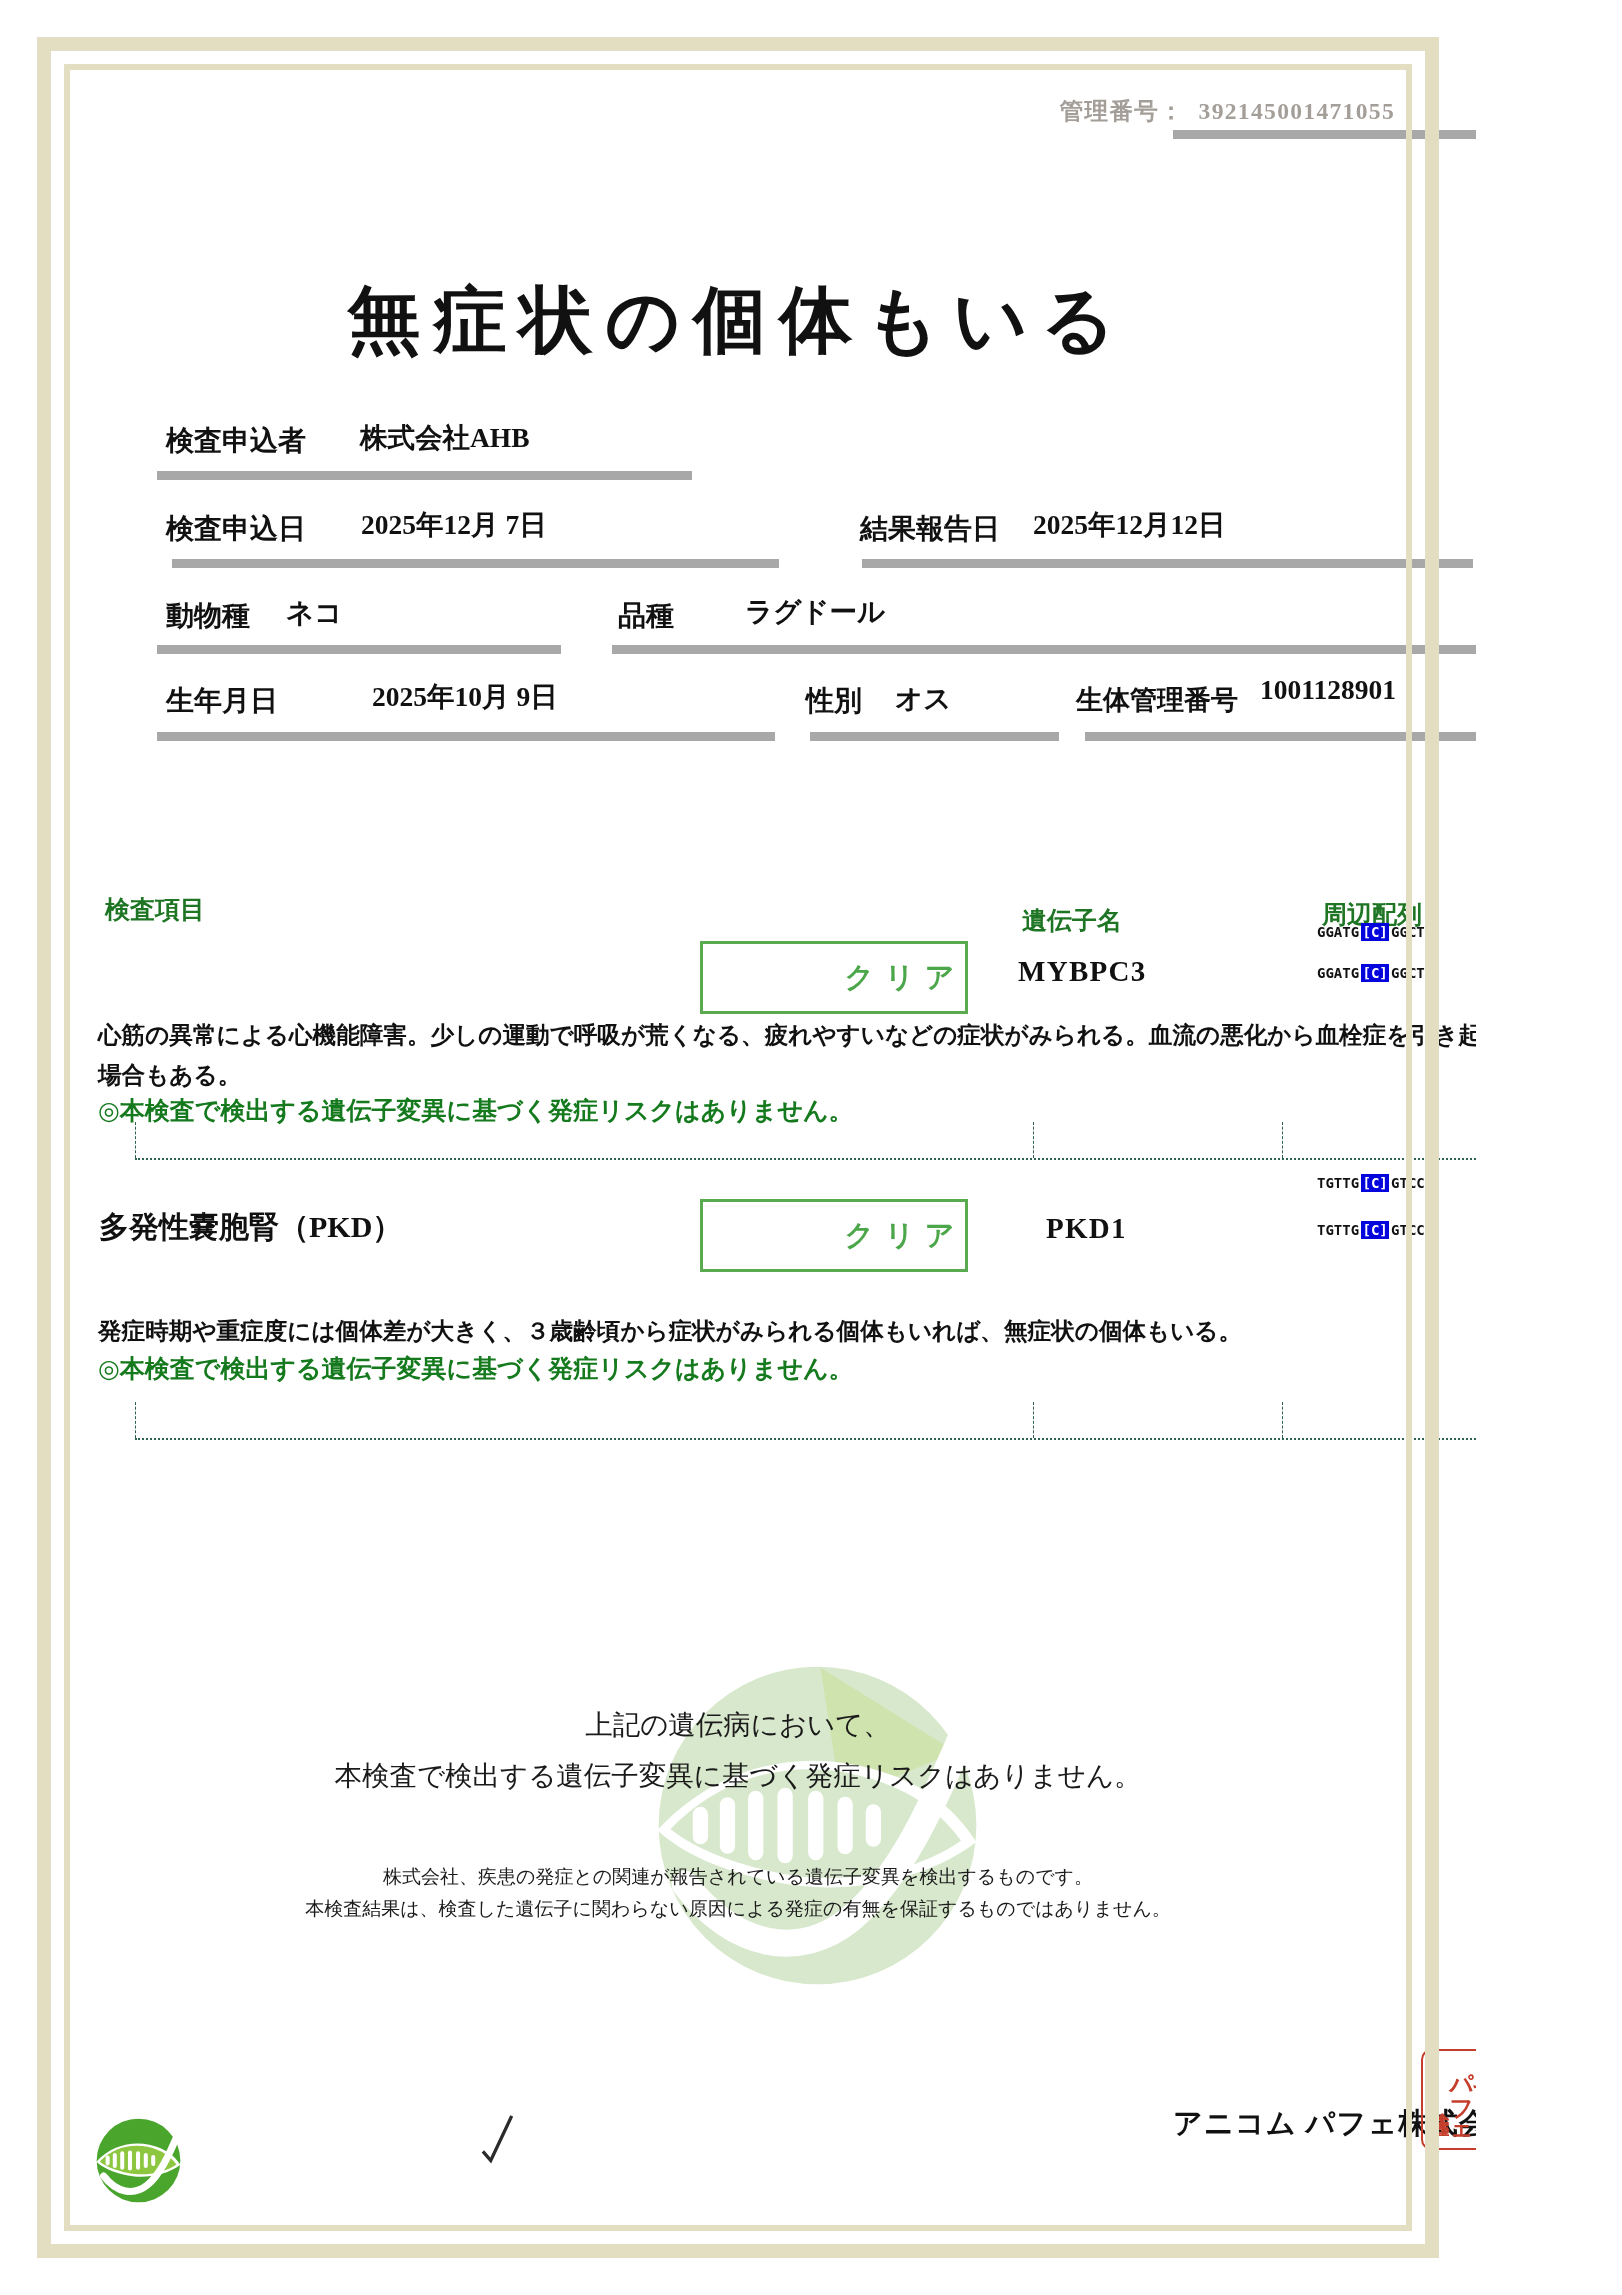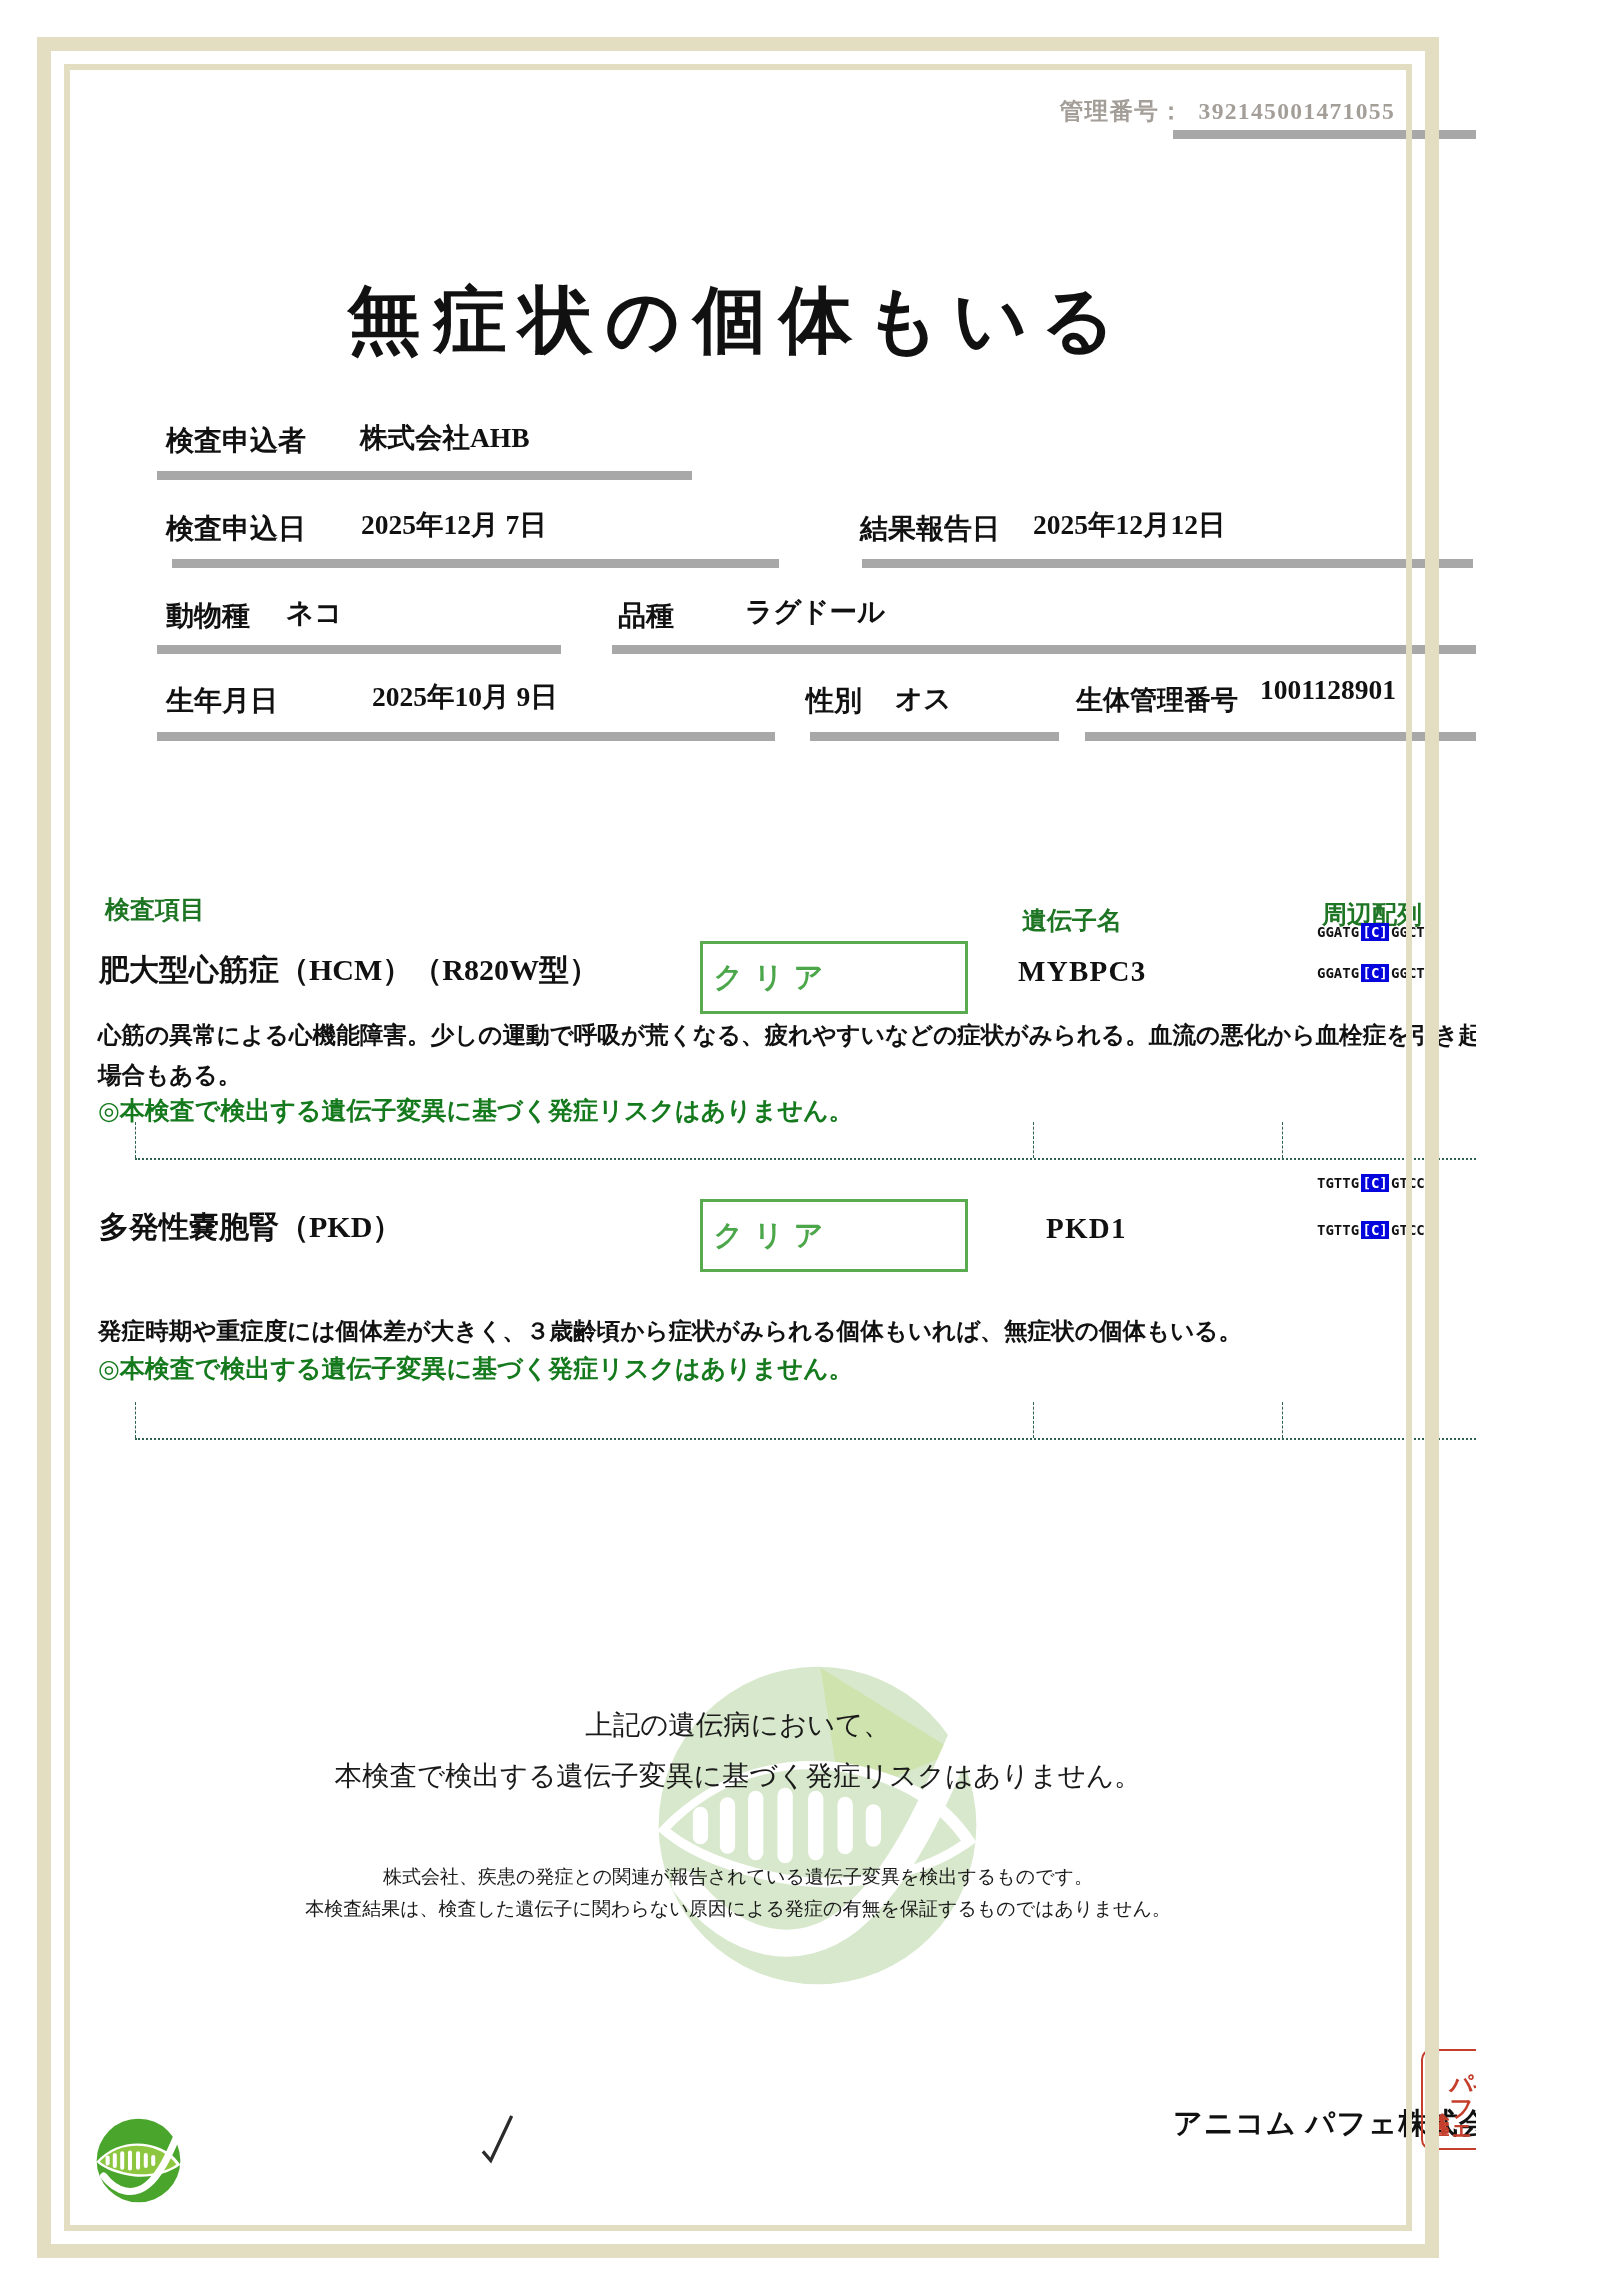--- a/index.html
+++ b/index.html
@@ -21,21 +21,21 @@
   .control-label{font-size:23.6px;font-weight:600;color:var(--muted-gray);letter-spacing:1.3px}
   .bar{position:absolute;height:8.5px;background:var(--bar-gray)}
   .doc-title{position:absolute;left:0;width:100%;text-align:center;font-size:73px;
         font-weight:600;letter-spacing:13px}
   .lbl{font-size:28px;font-weight:700}
   .val{font-size:27.5px;font-weight:600}
   .green-h{font-size:25px;font-weight:700;color:var(--green-header)}
   .disease{font-size:30px;font-weight:700}
   .gene{font-size:29px;font-weight:600;letter-spacing:1.3px}
   .clear-box{position:absolute;width:268px;height:73px;border:3.3px solid var(--green-clear-border);
-        background:#fff;display:flex;align-items:center;justify-content:flex-start}
+        background:#fff;display:flex;align-items:center;justify-content:flex-end}
   .clear-box span{font-size:29px;color:var(--green-clear);letter-spacing:10.5px;padding-left:10.5px;font-weight:600}
   .seq{position:absolute;font-family:"DejaVu Sans Mono",monospace;font-size:14px;font-weight:700;white-space:nowrap}
   .seq .variant{background:var(--blue-variant);color:#fff;padding:0.7px 1.3px;margin:0 2px}
   .desc{font-size:23.6px;font-weight:600;white-space:nowrap}
   .risk{font-size:25px;font-weight:700;color:var(--green-risk);white-space:nowrap}
   .sep{position:absolute;left:135px;width:1392px;height:38px;
         border-bottom:2px dotted var(--separator-green)}
   .sep i{position:absolute;top:0;bottom:0;width:0;border-left:1.3px dashed var(--separator-green)}
   .sep i:nth-child(1){left:0}
   .sep i:nth-child(2){left:64.5%}
@@ -113,21 +113,20 @@
   <div class="abs val" style="left:895px;top:681px">オス</div>
   <div class="bar" style="left:810px;top:732px;width:249px"></div>
   <div class="abs lbl" style="left:1076px;top:682px;font-size:27px">生体管理番号</div>
   <div class="abs val" style="left:1260px;top:674px">1001128901</div>
   <div class="bar" style="left:1085px;top:732px;width:408px"></div>
 
   <div class="abs green-h" style="left:105px;top:893px">検査項目</div>
   <div class="abs green-h" style="left:1022px;top:904px">遺伝子名</div>
   <div class="abs green-h" style="left:1322px;top:898px">周辺配列</div>
 
-  <div class="abs disease" style="left:99px;top:950px">肥大型心筋症（HCM）（R820W型）</div>
   <div class="clear-box" style="left:700px;top:941px">
     <span>クリア</span>
   </div>
   <div class="abs gene" style="left:1018px;top:955px">MYBPC3</div>
   <div class="seq" style="left:1317px;top:924px"><span>GGATG</span><span class="variant">[C]</span><span>GGCTG</span></div>
   <div class="seq" style="left:1317px;top:965px"><span>GGATG</span><span class="variant">[C]</span><span>GGCTG</span></div>
   <div class="abs desc" style="left:98px;top:1019px">心筋の異常による心機能障害。少しの運動で呼吸が荒くなる、疲れやすいなどの症状がみられる。血流の悪化から血栓症を引き起こし突然死する</div>
   <div class="abs desc" style="left:98px;top:1059px">場合もある。</div>
   <div class="abs risk" style="left:98px;top:1094px">◎本検査で検出する遺伝子変異に基づく発症リスクはありません。</div>
 

